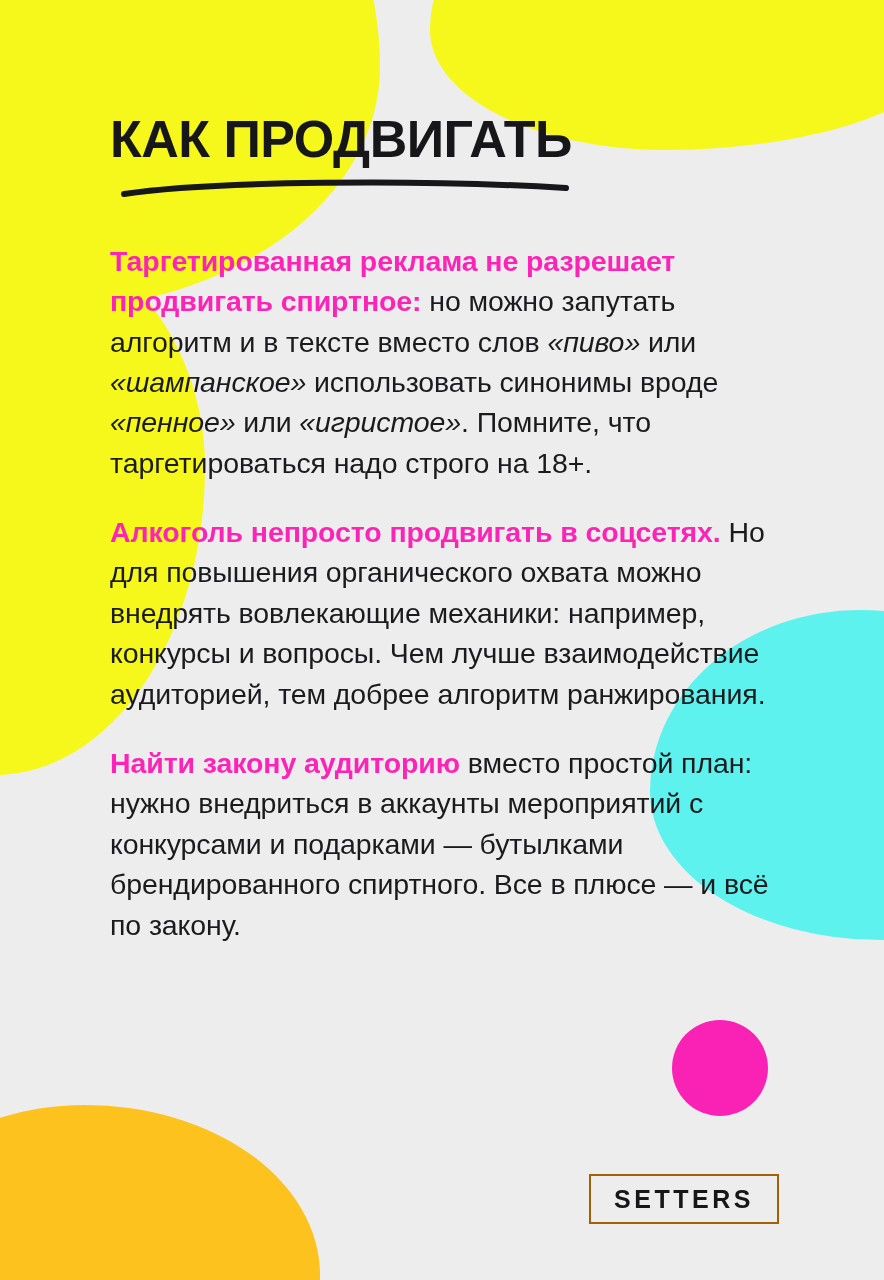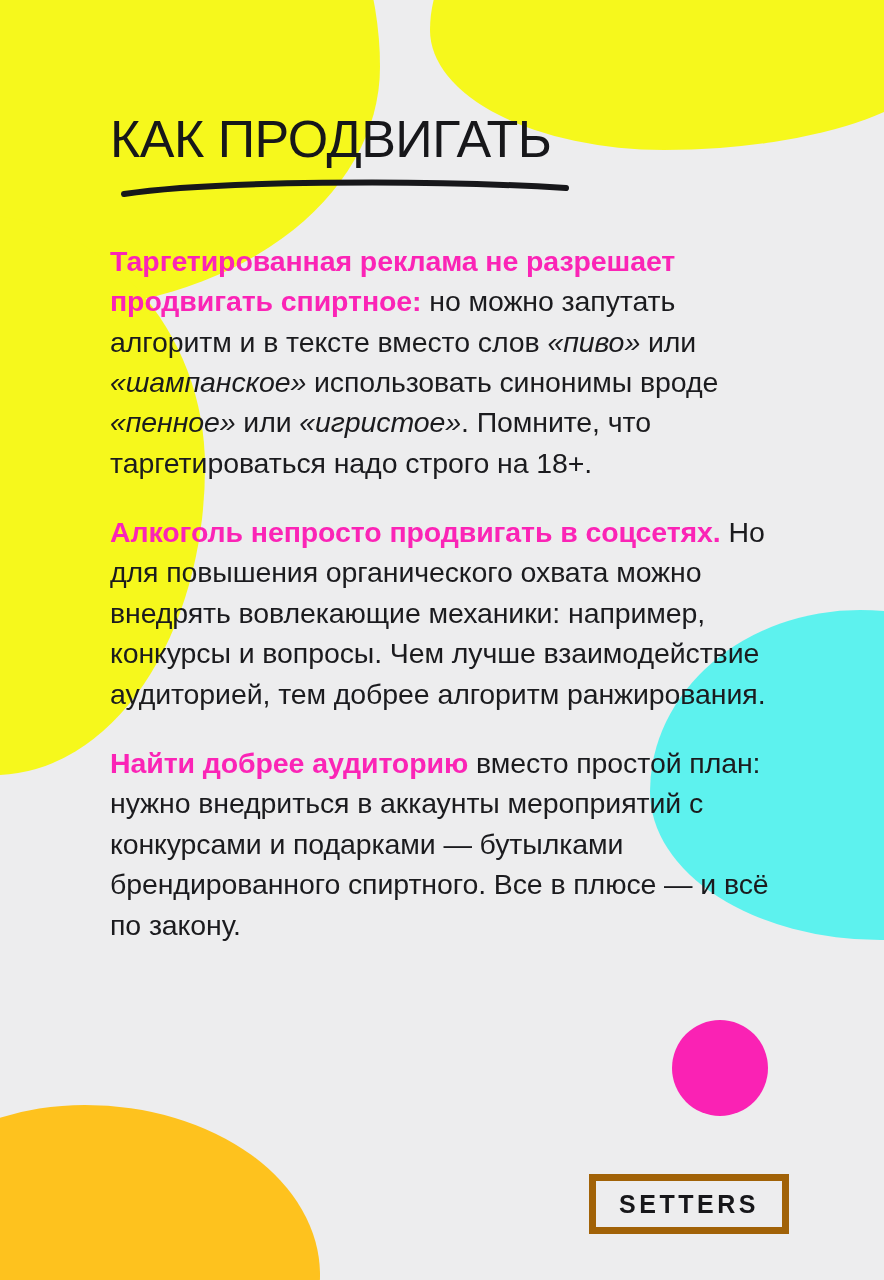--- a/index.html
+++ b/index.html
@@ -79,21 +79,21 @@
   .content {
     position: relative;
     z-index: 2;
     padding: 0 110px;
   }
   .title {
     margin: 0;
     padding-top: 112px;
     font-size: 52px;
     line-height: 1.05;
-    font-weight: normal;
+    font-weight: bold;
     letter-spacing: -0.5px;
     color: #17171a;
     text-transform: uppercase;
   }
   .underline-wrap {
     margin-top: 10px;
     margin-left: 10px;
     width: 450px;
     height: 22px;
   }
@@ -124,21 +124,21 @@
   }
 
   
   .logo {
     position: absolute;
     z-index: 3;
     left: 589px;
     top: 1174px;
     width: 186px;
     height: 46px;
-    border: 7px solid #a16207;
+    border: 2px solid #a16207;
     display: flex;
     align-items: center;
     justify-content: center;
     background: transparent;
   }
   .logo-text {
     font-size: 25px;
     font-weight: bold;
     letter-spacing: 3.5px;
     color: #17171a;
@@ -168,21 +168,21 @@
 
     <p class="body-block">
       <span class="hl">Таргетированная реклама не разрешает продвигать спиртное:</span><span> но можно запутать алгоритм и в тексте вместо слов </span><span class="it">«пиво»</span><span> или </span><span class="it">«шампанское»</span><span> использовать синонимы вроде </span><span class="it">«пенное»</span><span> или </span><span class="it">«игристое»</span><span>. Помните, что таргетироваться надо строго на 18+.</span>
     </p>
 
     <p class="body-block">
       <span class="hl">Алкоголь непросто продвигать в соцсетях.</span><span> Но для повышения органического охвата можно внедрять вовлекающие механики: например, конкурсы и вопросы. Чем лучше взаимодействие аудиторией, тем добрее алгоритм ранжирования.</span>
     </p>
 
     <p class="body-block spaced-block">
-      <span class="hl">Найти добрее аудиторию</span><span> вместо простой план: нужно внедриться в аккаунты мероприятий с конкурсами и подарками — бутылками брендированного спиртного. Все в плюсе — и всё по закону.</span>
+      <span class="hl">Найти закону аудиторию</span><span> вместо простой план: нужно внедриться в аккаунты мероприятий с конкурсами и подарками — бутылками брендированного спиртного. Все в плюсе — и всё по закону.</span>
     </p>
 
   </div>
 
   <div class="logo">
     <span class="logo-text">SETTERS</span>
   </div>
 
 </div>
 

